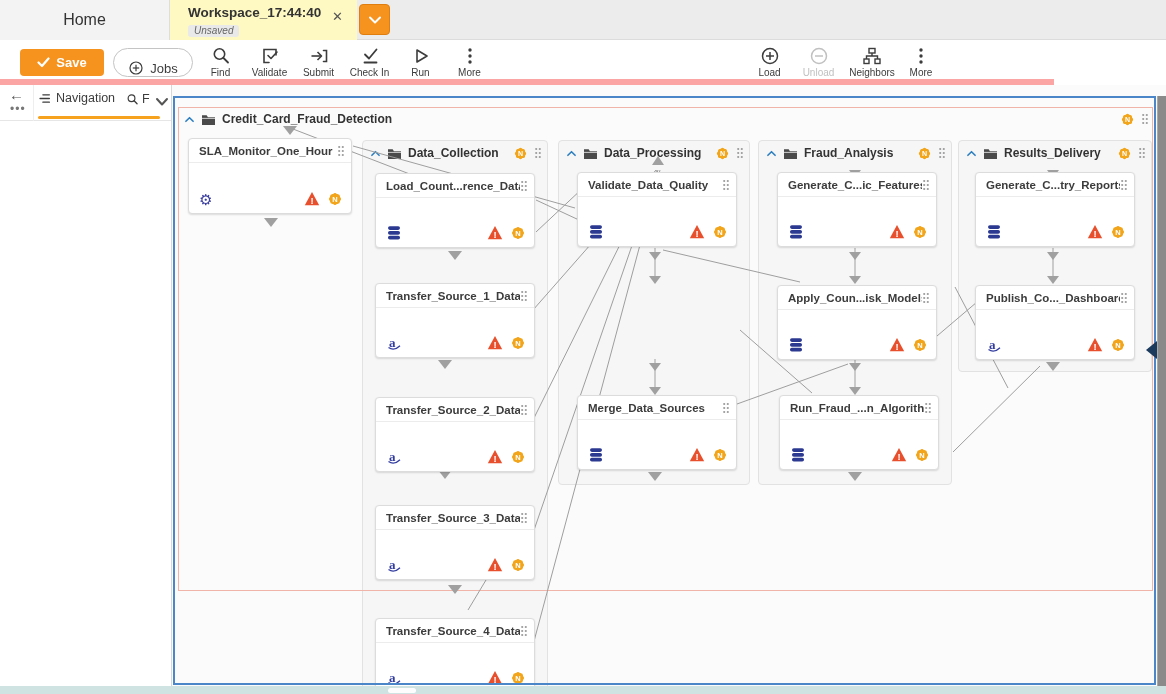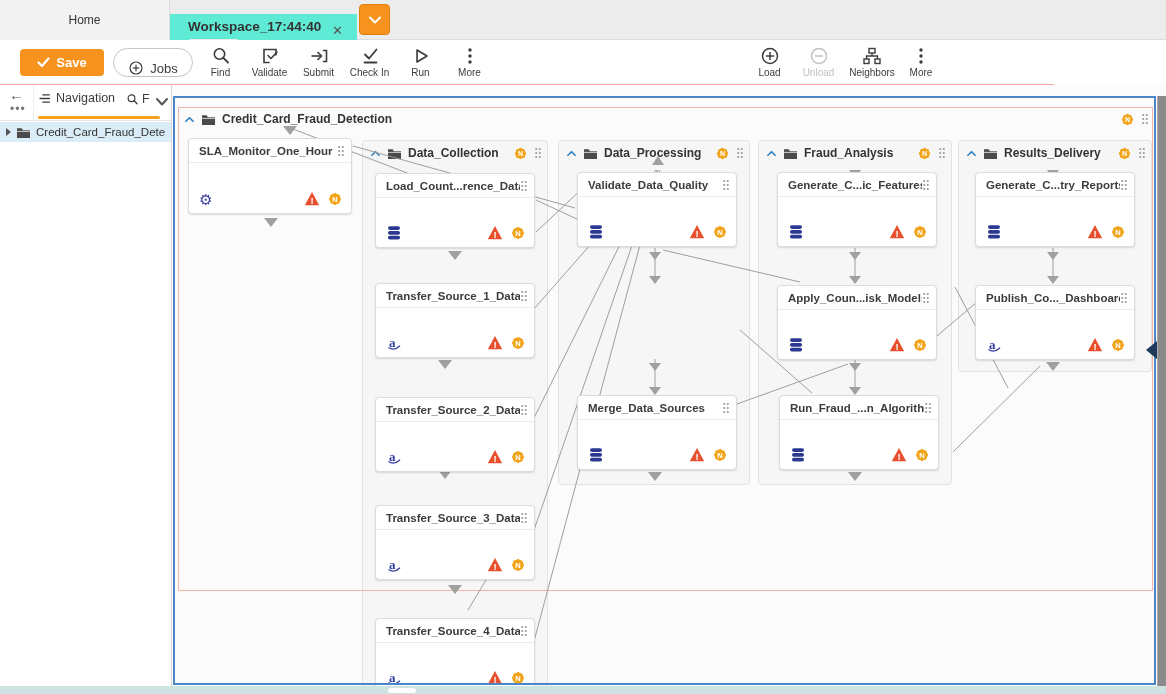--- a/index.html
+++ b/index.html
@@ -3,31 +3,31 @@
 <meta charset="utf-8">
 <style>
   * { margin:0; padding:0; box-sizing:border-box; }
   html,body { width:1166px; height:694px; overflow:hidden; }
   body { font-family:"Liberation Sans", sans-serif; background:#fff; }
   .app { position:relative; width:1166px; height:694px; background:#fff; overflow:hidden; }
 
   
   .tabbar { position:absolute; left:0; top:0; width:1166px; height:40px; background:#ececec; border-bottom:1px solid #dcdcdc; }
   .tab-home { position:absolute; left:0; top:0; width:170px; height:40px; background:#f3f3f3; border-right:1px solid #ddd;
-              display:flex; align-items:center; justify-content:center; font-size:12px; color:#333; cursor:pointer; }
-  .tab-active { position:absolute; left:170px; top:0; width:187px; height:40px; background:#5eead4; padding:5px 8px 0 18px;margin-top:14px; }
+              display:flex; align-items:center; justify-content:center; font-size:16px; color:#333; cursor:pointer; }
+  .tab-active { position:absolute; left:170px; top:0; width:187px; height:40px; background:#fef9c3; padding:5px 8px 0 18px; }
   .tab-active .ttl { font-size:13.5px; font-weight:700; color:#333; }
   .unsaved { display:inline-block; margin-top:2px; padding:0 6px 1px 6px; background:#e9e9e9; border-radius:3px;
              font-size:10px; font-style:italic; color:#666; }
   .tab-close { position:absolute; right:14px; top:9px; font-size:13px; color:#555; cursor:pointer; }
   .tab-menu-btn { position:absolute; left:359px; top:4px; width:31px; height:31px; background:#f6921e; border:1px solid #e07f10;
                   border-radius:4px; display:flex; align-items:center; justify-content:center; cursor:pointer; }
 
   
-  .toolbar { position:absolute; left:0; top:40px; width:1054px; height:45px; background:#fff; border-bottom:1px solid #fca5a5; }
+  .toolbar { position:absolute; left:0; top:40px; width:1054px; height:45px; background:#fff; border-bottom:6px solid #fca5a5; }
   .btn-save { position:absolute; left:20px; top:9px; width:84px; height:27px; background:#f6921e; border:none; border-radius:4px;
               color:#fff; font-weight:700; font-size:13px; display:flex; align-items:center; justify-content:center; gap:6px; cursor:pointer;
               font-family:"Liberation Sans",sans-serif; }
   .btn-jobs { position:absolute; left:113px; top:8px; width:80px; height:29px; background:#fff; border:1px solid #c4c4c4; border-radius:15px;
               color:#3c3c3c; font-size:13px; display:flex; align-items:flex-end; justify-content:center; gap:6px; cursor:pointer;
               font-family:"Liberation Sans",sans-serif; }
   .tool-group { position:absolute; top:4px; display:flex; }
   .tool-item { width:49px; display:flex; flex-direction:column; align-items:center; gap:1px; padding-top:2px; cursor:pointer; color:#3c3c3c; }
   .tool-item .lbl { font-size:10px; white-space:nowrap; }
   .tool-item.disabled { color:#c0c0c0; }
@@ -265,27 +265,20 @@
             <line x1="12.5" y1="12" x2="17" y2="16.5" stroke="#3c3c3c" stroke-width="2" stroke-linecap="round"></line>
           </svg>
         <span>F</span>
       </div>
       <span class="side-chev">
         <svg width="14" height="10" viewBox="0 0 14 10">
             <polyline points="2,2 7,7.5 12,2" fill="none" stroke="#555" stroke-width="2" stroke-linecap="round" stroke-linejoin="round"></polyline>
           </svg>
       </span>
       <div class="nav-underline"></div>
-    </div>
-    <div class="tree-row">
-      <span class="expander"></span>
-      <svg class="ic" width="15" height="13">
-          <use href="#i-folder"></use>
-        </svg>
-      <span>Credit_Card_Fraud_Dete</span>
     </div>
   </div>
 
   <div class="canvas">
 
     <div class="gcol" style="left:190px;top:55px;width:186px;height:552px">
       <div class="ghead">
         <svg class="ic" width="11" height="9">
             <use href="#i-chevup"></use>
           </svg>

